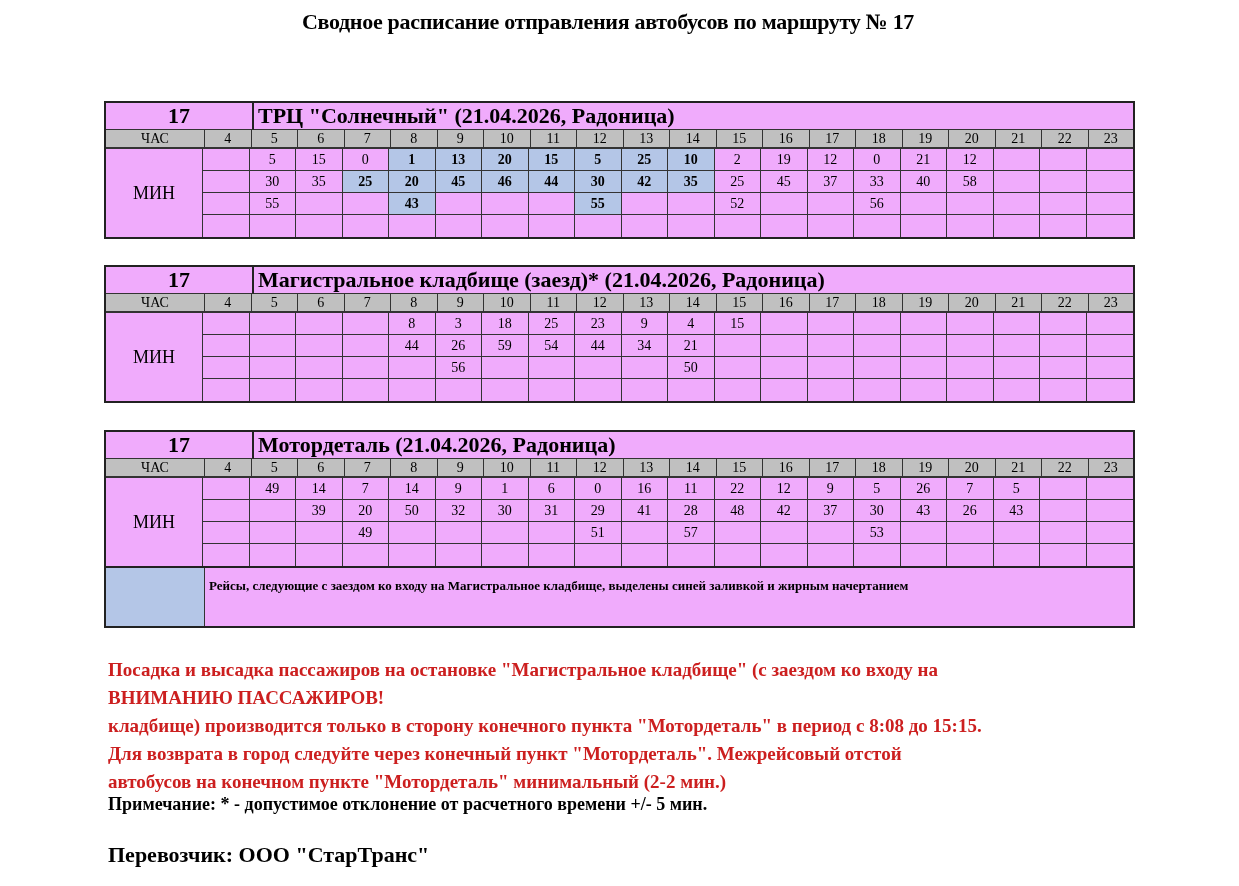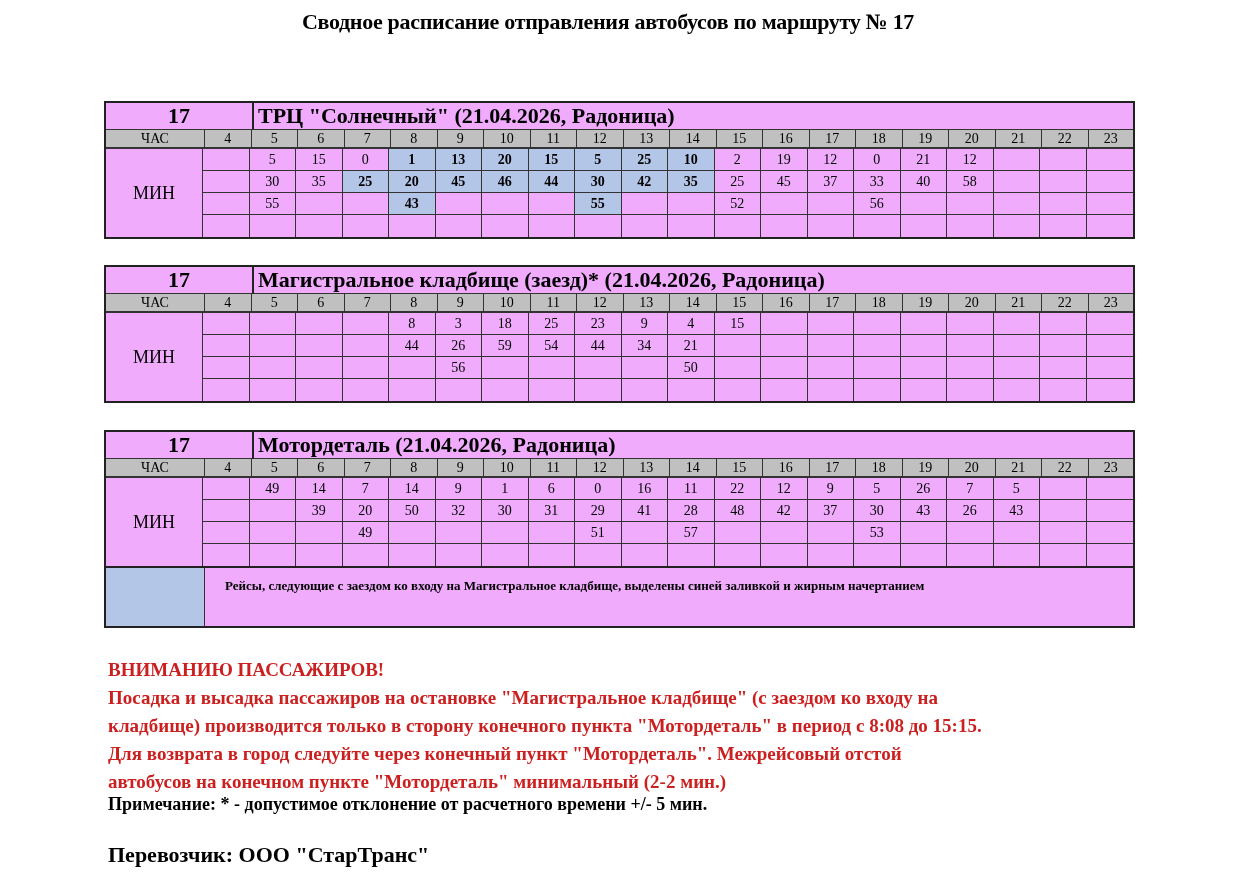--- a/index.html
+++ b/index.html
@@ -22,21 +22,21 @@
   .hours .cell { height: 19px; background: #c0c0c0; font-size: 14px; border-bottom: 2px solid #333; }
   .body { display: flex; }
   .minlabel { width: 99px; box-sizing: border-box; border-right: 1px solid #333;
               display: flex; align-items: center; justify-content: center; font-size: 18px; }
   .grid { flex: 1; }
   .grid .row .cell { height: 22px; }
   .grid .row:last-child .cell { border-bottom: none; }
   .hl { background: #b4c6e7; font-weight: bold; }
   .legend { display: flex; border-top: 2px solid #222; }
   .legend .swatch { width: 99px; box-sizing: border-box; border-right: 1px solid #333; background: #b4c6e7; height: 58px; }
-  .legend .text { flex: 1; font-size: 13px; font-weight: bold; padding: 8px 4px 0 20px; line-height: 20px; }
+  .legend .text { flex: 1; font-size: 13px; font-weight: bold; padding: 8px 4px 0 4px; line-height: 20px; }
   .notice { position: absolute; left: 108px; top: 656px; width: 1050px; font-weight: bold; font-size: 19px;
             line-height: 28px; color: #cc1f1f; }
   .note { position: absolute; left: 108px; top: 794px; font-size: 18px; font-weight: bold; }
   .carrier { position: absolute; left: 108px; top: 842px; font-size: 22px; font-weight: bold; }
   .carrier .u { }
 </style>
 </head>
 <body>
 
 <div class="title">
@@ -408,22 +408,22 @@
         </div>
       </div>
     </div>
     <div class="legend">
       <div class="swatch"></div>
       <div class="text">Рейсы, следующие с заездом ко входу на Магистральное кладбище, выделены синей заливкой и жирным начертанием</div>
     </div>
   </div>
 
 <div class="notice">
+  <div>Посадка и высадка пассажиров на остановке "Магистральное кладбище" (с заездом ко входу на</div>
   <div>ВНИМАНИЮ ПАССАЖИРОВ!</div>
-  <div>Посадка и высадка пассажиров на остановке "Магистральное кладбище" (с заездом ко входу на</div>
   <div>кладбище) производится только в сторону конечного пункта "Мотордеталь" в период с 8:08 до 15:15.</div>
   <div>Для возврата в город следуйте через конечный пункт "Мотордеталь". Межрейсовый отстой</div>
   <div>автобусов на конечном пункте "Мотордеталь" минимальный (2-2 мин.)</div>
 </div>
 
 <div class="note">Примечание: * - допустимое отклонение от расчетного времени +/- 5 мин.</div>
 
 <div class="carrier">
   <span class="u">Перевозчик</span><span>: ООО "СтарТранс"</span>
 </div>

